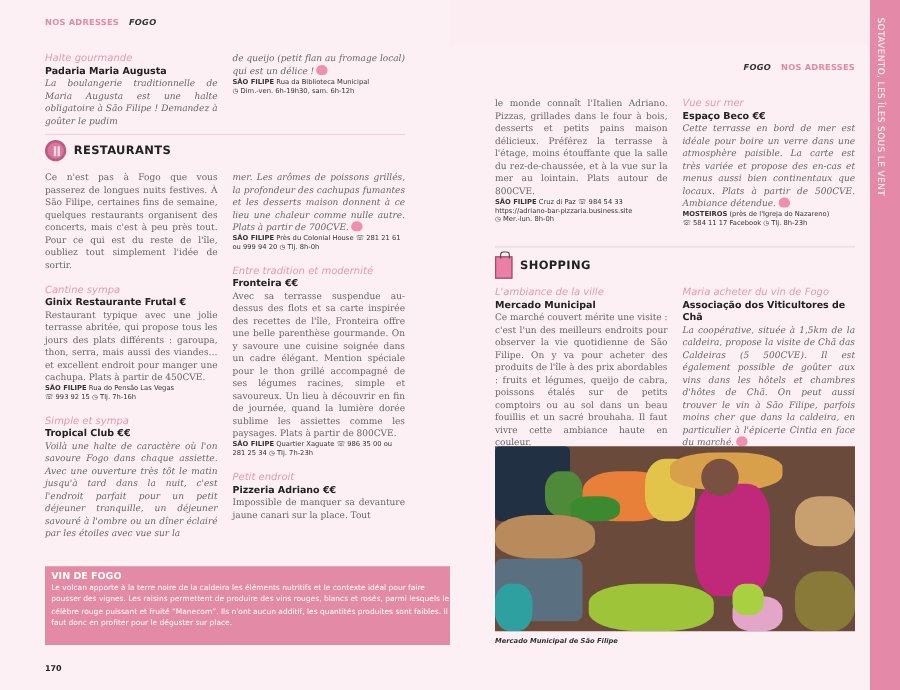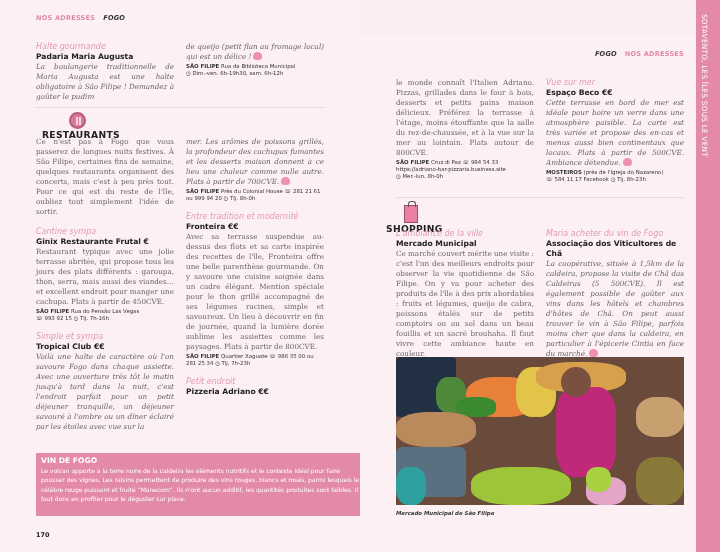--- a/index.html
+++ b/index.html
@@ -20,21 +20,21 @@
   .col { position: absolute; width: 138px; }
   .tag { font-family: "DejaVu Sans", sans-serif; font-style: italic; font-size: 8px; color: #e09ab5; line-height: 10px; }
   .name { font-family: "DejaVu Sans", sans-serif; font-weight: bold; font-size: 7.6px; color: #222; line-height: 10px; }
   .body { font-size: 7.2px; line-height: 10px; color: #666; text-align: justify; }
   .body.it { font-style: italic; }
   .info { font-family: "DejaVu Sans", sans-serif; font-size: 5.4px; line-height: 7px; color: #333; margin-top: 1px; }
   .info b { font-weight: bold; }
   .heart { display: inline-block; width: 9px; height: 8px; background: #ec7fa6; border-radius: 50% 50% 40% 40%; vertical-align: -1px; margin-left: 2px; opacity: 0.85; }
 
   .rule { position: absolute; height: 1px; background: #ecd5dd; }
-  .section-head { position: absolute; display: flex; align-items: center; flex-direction: column; }
+  .section-head { position: absolute; display: flex; align-items: center; }
   .section-title { font-family: "DejaVu Sans", sans-serif; font-weight: bold; font-size: 9.2px; color: #222; margin-left: 6px; letter-spacing: 0.3px; }
   .resto-icon { width: 17px; height: 17px; border-radius: 50%; background: #d9789c; border: 2px solid #b85c80; position: relative; }
   .resto-icon::before { content: ""; position: absolute; left: 5px; top: 3px; width: 2px; height: 8px; background: #fff; opacity: .7; }
   .resto-icon::after { content: ""; position: absolute; left: 8px; top: 3px; width: 2px; height: 8px; background: #fff; opacity: .7; }
   .bag-icon { width: 14px; height: 18px; background: #ec7fa6; border: 1px solid #9c4f6c; position: relative; margin-top: 3px; }
   .bag-icon::before { content: ""; position: absolute; left: 3px; top: -5px; width: 6px; height: 5px; border: 1px solid #555; border-bottom: none; border-radius: 3px 3px 0 0; }
 
   .encart { position: absolute; left: 36px; top: 453px; width: 331px; height: 63px; background: #e38aa7; padding: 3px 5px; }
   .encart-title { font-family: "DejaVu Sans", sans-serif; font-weight: bold; font-size: 7.6px; color: #fff; line-height: 10px; }
   .encart-body { font-family: "DejaVu Sans", sans-serif; font-size: 6px; color: #fff; line-height: 9.4px; }
@@ -87,20 +87,21 @@
     <div class="body it"><span>mer. Les arômes de poissons grillés, la profondeur des cachupas fumantes et les desserts maison donnent à ce lieu une chaleur comme nulle autre. Plats à partir de 700CVE.</span><span class="heart"></span></div>
     <div class="info"><b>SÃO FILIPE</b> <span>Près du Colonial House</span> <span>☏ 281 21 61 ou 999 94 20 ◷ Tlj. 8h-0h</span></div>
     <div style="height:10px"></div>
     <div class="tag">Entre tradition et modernité</div>
     <div class="name">Fronteira €€</div>
     <div class="body">Avec sa terrasse suspendue au-dessus des flots et sa carte inspirée des recettes de l'île, Fronteira offre une belle parenthèse gourmande. On y savoure une cuisine soignée dans un cadre élégant. Mention spéciale pour le thon grillé accompagné de ses légumes racines, simple et savoureux. Un lieu à découvrir en fin de journée, quand la lumière dorée sublime les assiettes comme les paysages. Plats à partir de 800CVE.</div>
     <div class="info"><b>SÃO FILIPE</b> <span>Quartier Xaguate</span> <span>☏ 986 35 00 ou 281 25 34 ◷ Tlj. 7h-23h</span></div>
     <div style="height:10px"></div>
     <div class="tag">Petit endroit</div>
     <div class="name">Pizzeria Adriano €€</div>
+    <div class="body">Impossible de manquer sa devanture jaune canari sur la place. Tout</div>
   </div>
 
   <div class="encart">
     <div class="encart-title">VIN DE FOGO</div>
     <div class="encart-body">Le volcan apporte à la terre noire de la caldeira les éléments nutritifs et le contexte idéal pour faire pousser des vignes. Les raisins permettent de produire des vins rouges, blancs et rosés, parmi lesquels le célèbre rouge puissant et fruité “Manecom”. Ils n'ont aucun additif, les quantités produites sont faibles. Il faut donc en profiter pour le déguster sur place.</div>
   </div>
 
   <div class="folio" style="left:36px;">170</div>
 </div>
 
@@ -116,21 +117,21 @@
 
   <div class="col" style="left:186px; top:42px;">
     <div class="tag">Vue sur mer</div>
     <div class="name">Espaço Beco €€</div>
     <div class="body it"><span>Cette terrasse en bord de mer est idéale pour boire un verre dans une atmosphère paisible. La carte est très variée et propose des en-cas et menus aussi bien continentaux que locaux. Plats à partir de 500CVE. Ambiance détendue.</span><span class="heart"></span></div>
     <div class="info"><b>MOSTEIROS</b> <span>(près de l'Igreja do Nazareno)</span><br><span>☏ 584 11 17 Facebook ◷ Tlj. 8h-23h</span></div>
   </div>
 
   <div class="rule" style="left:36px; top:161px; width:288px;"></div>
 
-  <div class="section-head" style="left:20px; top:166px;">
+  <div class="section-head" style="left:36px; top:166px;">
     <div class="bag-icon"></div>
     <div class="section-title">SHOPPING</div>
   </div>
 
   <div class="col" style="left:36px; top:193px;">
     <div class="tag">L'ambiance de la ville</div>
     <div class="name">Mercado Municipal</div>
     <div class="body">Ce marché couvert mérite une visite : c'est l'un des meilleurs endroits pour observer la vie quotidienne de São Filipe. On y va pour acheter des produits de l'île à des prix abordables : fruits et légumes, queijo de cabra, poissons étalés sur de petits comptoirs ou au sol dans un beau fouillis et un sacré brouhaha. Il faut vivre cette ambiance haute en couleur.</div>
     <div class="info"><b>SÃO FILIPE</b> <span>Rua do Mercado</span><br><span>◷ Lun.-ven. 8h-17h, sam. 8h-16h</span></div>
   </div>

